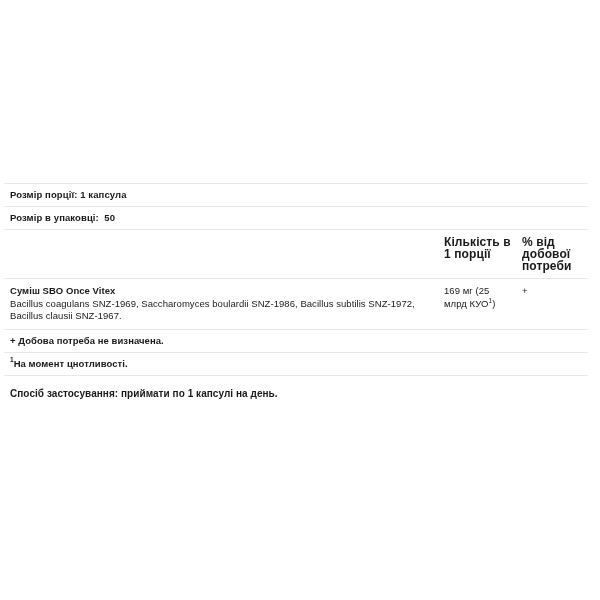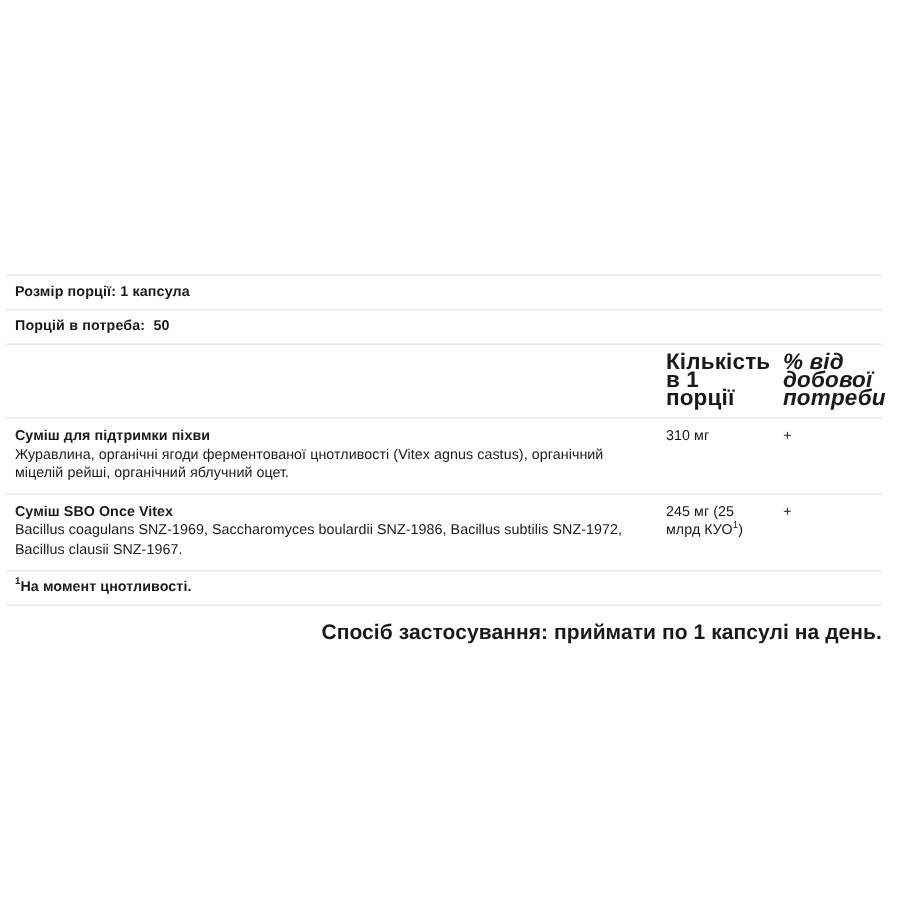--- a/index.html
+++ b/index.html
@@ -61,21 +61,21 @@
     font-weight: bold;
     letter-spacing: .1px;
   }
   .serving-row td .val {
     font-weight: bold;
   }
 
   
   .head-row td {
     padding: 6px 0 6px 6px;
-    font-size: 15px;
+    font-size: 12px;
     line-height: 12px;
     font-weight: bold;
     letter-spacing: .1px;
   }
   .head-row td.col-name { padding-left: 6px; }
 
   
   .ing-row td {
     padding: 6px 8px 6px 6px;
     font-size: 9.5px;
@@ -89,21 +89,20 @@
     font-weight: normal;
   }
   .amount-cell {
     font-weight: bold;
     padding-left: 6px !important;
   }
   .dv-cell {
     font-weight: bold;
     padding-left: 10px !important;
     text-align: left;
-    font-style: italic;
   }
 
   
   .note-row td {
     padding: 5px 0 5px 6px;
     font-size: 9.5px;
     line-height: 12px;
     font-weight: bold;
     letter-spacing: .05px;
   }
@@ -115,26 +114,25 @@
   sup.fn-inline {
     font-size: 6.5px;
     vertical-align: 4px;
     line-height: 0;
   }
 
   
   .directions {
     margin: 0 12px 0 4px;
     padding: 11px 0 0 6px;
-    font-size: 14px;
+    font-size: 10px;
     line-height: 13px;
     font-weight: bold;
     letter-spacing: .05px;
     color: #1a1a1a;
-    text-align: right;
   }
 
   .col-amount { width: 74px; }
   .col-dv { width: 76px; }
 </style>
 </head>
 <body>
 
 <div class="page">
 
@@ -148,48 +146,44 @@
         <col class="col-dv">
       </colgroup>
       <tbody>
 
         <tr class="serving-row rule">
           <td colspan="3"><span>Розмір порції:</span>
             <span class="val">1 капсула</span></td>
         </tr>
 
         <tr class="serving-row rule">
-          <td colspan="3"><span>Порцій в потреба:</span>&nbsp;
+          <td colspan="3"><span>Розмір в упаковці:</span>&nbsp;
             <span class="val">50</span></td>
         </tr>
 
         <tr class="head-row rule">
           <td class="col-name"></td>
           <td class="amount-cell">Кількість в 1 порції</td>
           <td class="dv-cell">% від добової потреби</td>
         </tr>
 
-        <tr class="ing-row rule">
-          <td>
-            <div class="ing-name">Суміш для підтримки піхви</div>
-            <div class="ing-desc">Журавлина, органічні ягоди ферментованої цнотливості (Vitex agnus castus), органічний міцелій рейші, органічний яблучний оцет.</div>
-          </td>
-          <td class="amount-cell">310 мг</td>
-          <td class="dv-cell">+</td>
-        </tr>
 
         <tr class="ing-row rule">
           <td>
             <div class="ing-name">Суміш SBO Once Vitex</div>
             <div class="ing-desc">Bacillus coagulans SNZ-1969, Saccharomyces boulardii SNZ-1986, Bacillus subtilis SNZ-1972, Bacillus clausii SNZ-1967.</div>
           </td>
-          <td class="amount-cell"><span>245 мг (25 млрд КУО</span><sup class="fn-inline">1</sup><span>)</span></td>
+          <td class="amount-cell"><span>169 мг (25 млрд КУО</span><sup class="fn-inline">1</sup><span>)</span></td>
           <td class="dv-cell">+</td>
         </tr>
 
+        <tr class="note-row rule">
+          <td colspan="3"><span>+</span>
+            <span>Добова потреба не визначена.</span></td>
+        </tr>
 
         <tr class="note-row rule">
           <td colspan="3"><sup class="fn">1</sup><span>На момент цнотливості.</span></td>
         </tr>
 
         <tr class="rule">
           <td colspan="3" style="height:0;line-height:0;font-size:0;"></td>
         </tr>
 
       </tbody>

